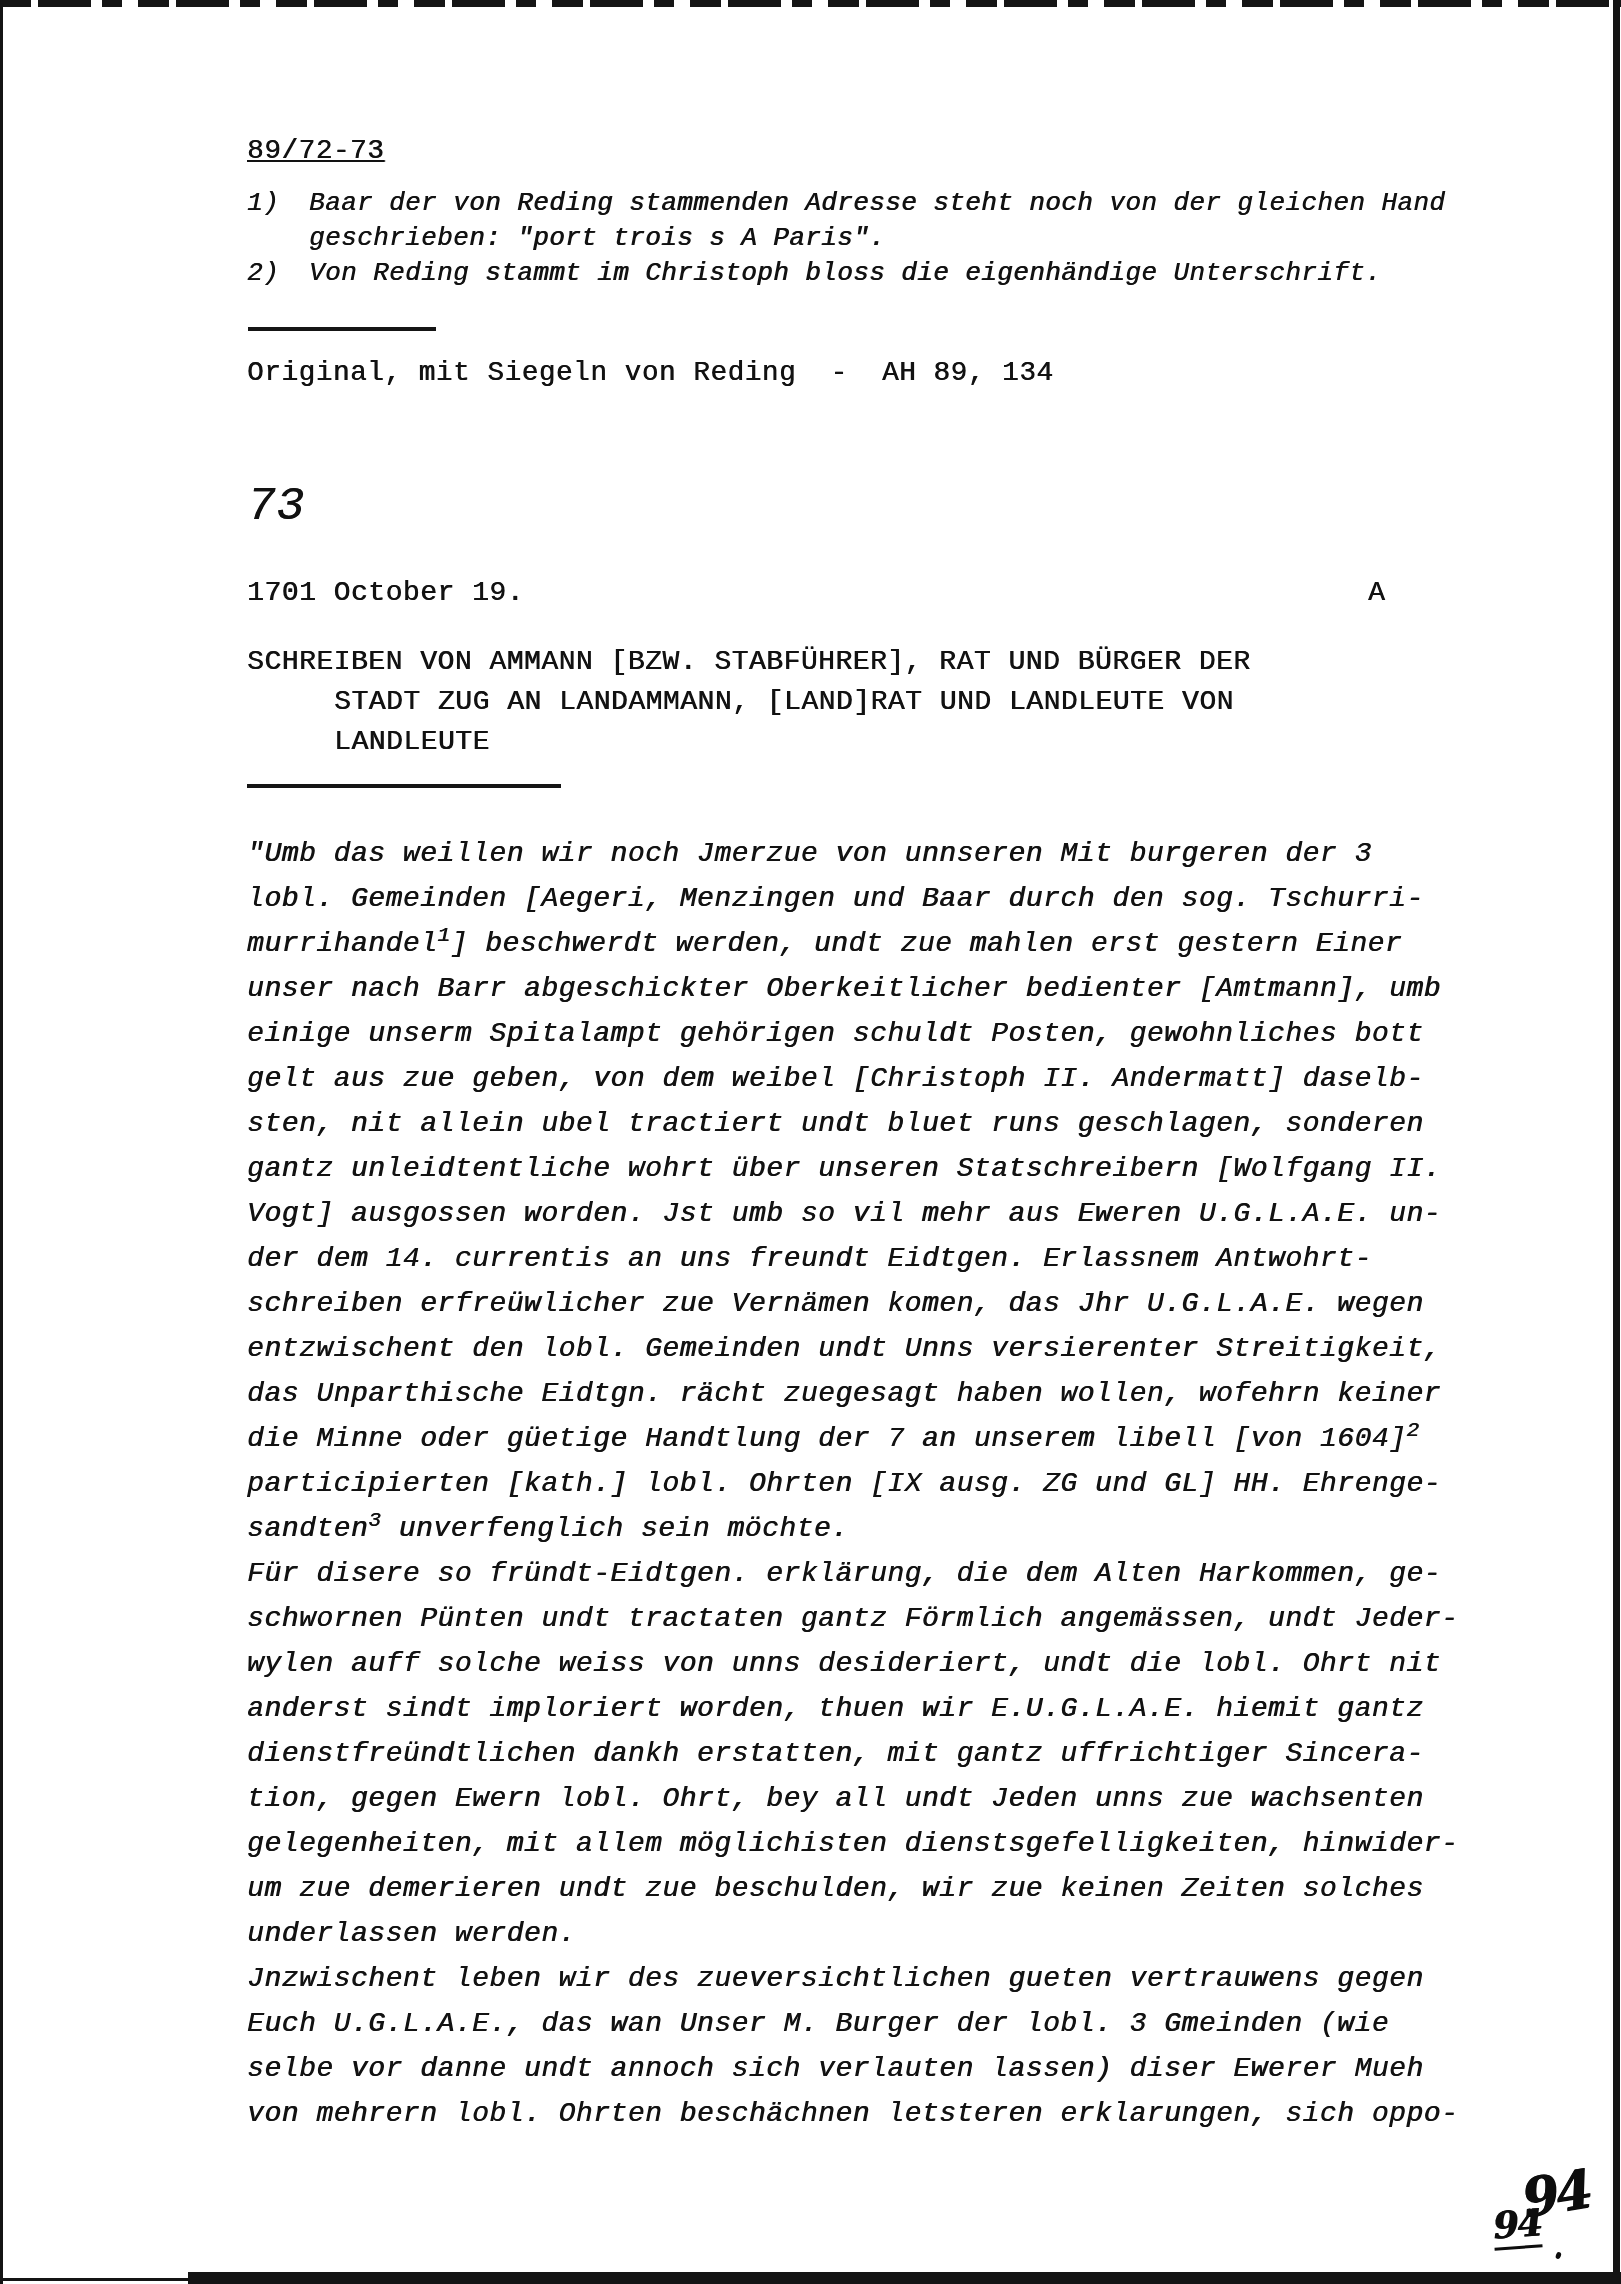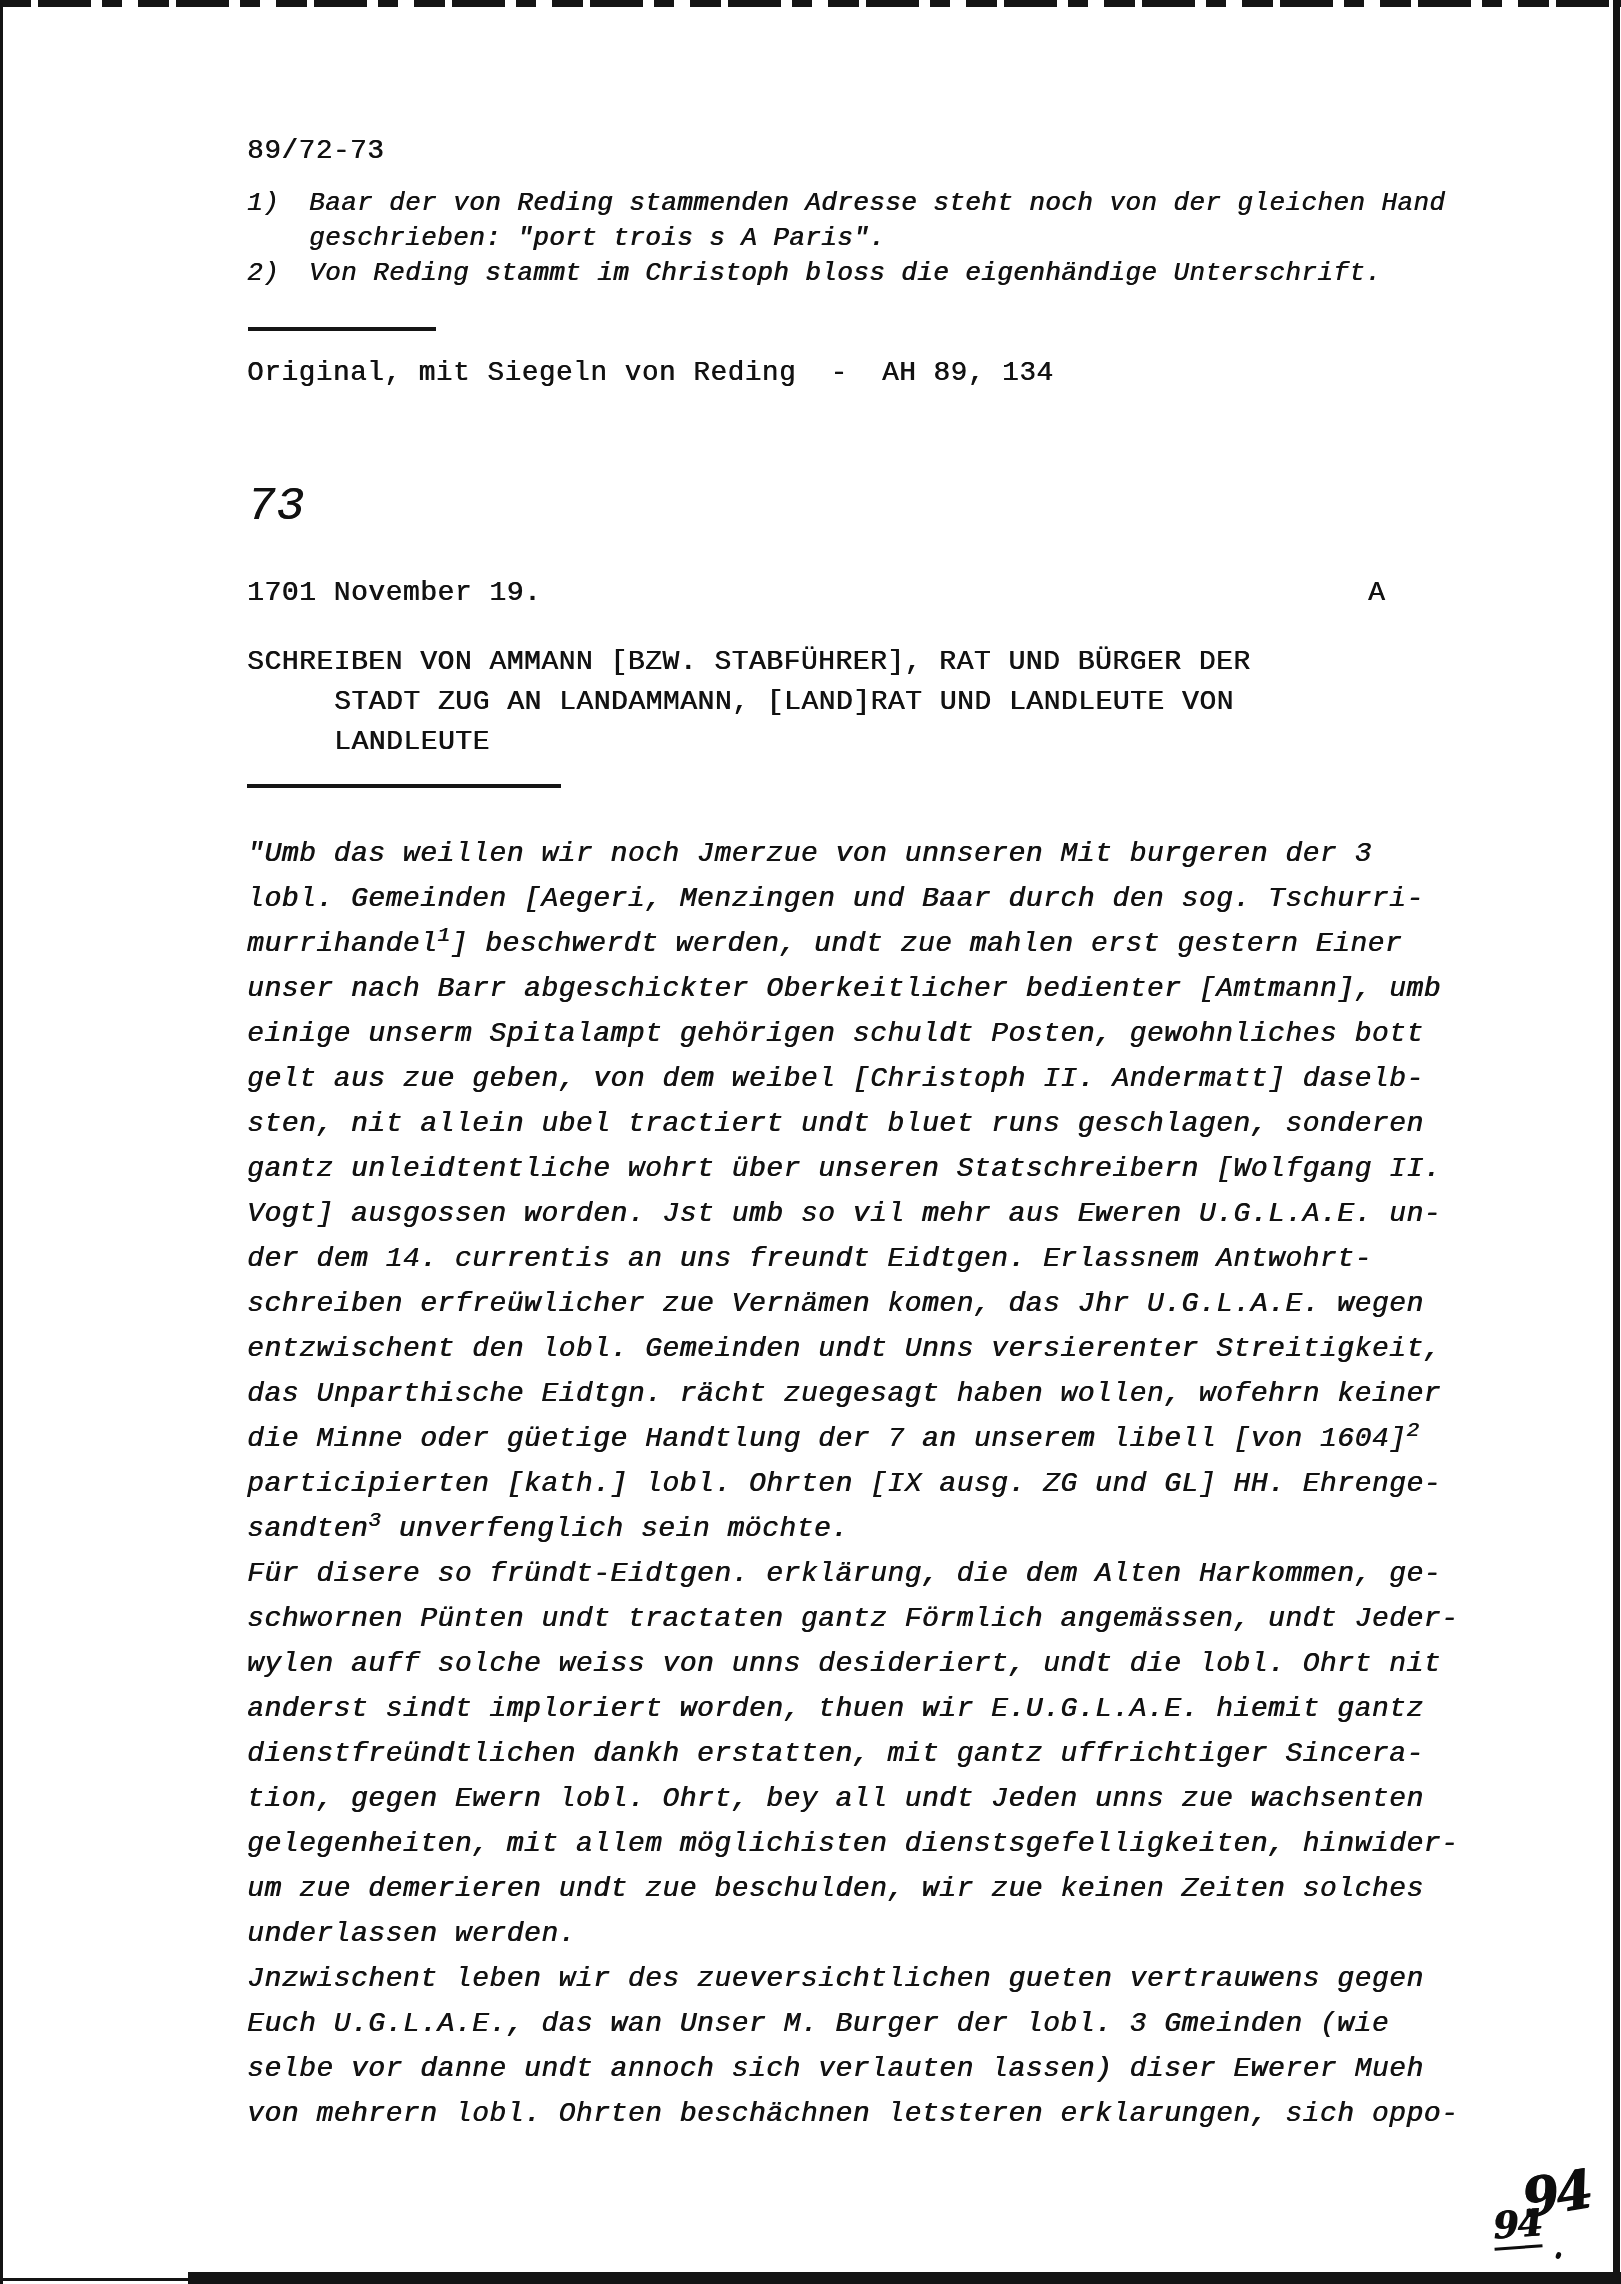--- a/index.html
+++ b/index.html
@@ -22,21 +22,21 @@
     background-image:repeating-linear-gradient(to right,
       #151515 0 31px, transparent 31px 38px,
       #151515 38px 91px, transparent 91px 102px,
       #151515 102px 122px, transparent 122px 138px);
   }
   .edge-left{ left:0; top:3.2px; width:3.2px; height:2281px; }
   .edge-right{ left:1613px; top:0; width:6.5px; height:2284px; }
   .edge-bottom{ left:188px; top:2272px; width:1433px; height:12px; }
   .edge-bottom-thin{ left:0; top:2278px; width:188px; height:3.2px; }
 
-  .archive-ref{ left:247px; top:135px; font-size:27.6px; letter-spacing:0.6px; }
+  .archive-ref{ left:247px; top:135px; font-size:27.6px; letter-spacing:0.6px;text-decoration:underline; }
 
   .footnotes{ left:247px; top:186px; font-size:26px; letter-spacing:0.4px; line-height:35px; }
   .fn-row{ display:flex; }
   .fn-num{ width:62px; flex:0 0 62px; }
   .fn-cont{ margin-left:62px; }
 
   .rule{ position:absolute; background:#151515; }
   .rule-1{ left:248px; top:327px; width:188px; height:4px; }
   .rule-2{ left:247px; top:784px; width:314px; height:4px; }
 
@@ -85,21 +85,21 @@
   <div class="abs tw archive-ref">89/72-73</div>
 
   <div class="abs tw it footnotes"><div class="fn-row"><span class="fn-num">1)</span><span>Baar der von Reding stammenden Adresse steht noch von der gleichen Hand</span></div><div class="fn-cont">geschrieben: "port trois s A Paris".</div><div class="fn-row"><span class="fn-num">2)</span><span>Von Reding stammt im Christoph bloss die eigenhändige Unterschrift.</span></div></div>
 
   <div class="rule rule-1"></div>
 
   <div class="abs tw source-line">Original, mit Siegeln von Reding  -  AH 89, 134</div>
 
   <div class="abs tw doc-number">73</div>
 
-  <div class="abs tw date-line">1701 November 19.</div>
+  <div class="abs tw date-line">1701 October 19.</div>
 
   <div class="abs tw copy-marker">A</div>
 
   <div class="abs tw title-block"><div class="t-line">SCHREIBEN VON AMMANN [BZW. STABFÜHRER], RAT UND BÜRGER DER</div><div class="t-line indent">STADT ZUG AN LANDAMMANN, [LAND]RAT UND LANDLEUTE VON</div><div class="t-line indent">LANDLEUTE</div></div>
 
   <div class="rule rule-2"></div>
 
   <div class="abs tw it body-block"><div class="line"><span>"Umb das weillen wir noch Jmerzue von unnseren Mit burgeren der 3</span></div><div class="line"><span>lobl. Gemeinden [Aegeri, Menzingen und Baar durch den sog. Tschurri-</span></div><div class="line"><span>murrihandel</span><span class="sup">1</span><span>] beschwerdt werden, undt zue mahlen erst gestern Einer</span></div><div class="line"><span>unser nach Barr abgeschickter Oberkeitlicher bedienter [Amtmann], umb</span></div><div class="line"><span>einige unserm Spitalampt gehörigen schuldt Posten, gewohnliches bott</span></div><div class="line"><span>gelt aus zue geben, von dem weibel [Christoph II. </span><span class="b">Andermatt</span><span>] daselb-</span></div><div class="line"><span>sten, nit allein ubel tractiert undt bluet runs geschlagen, sonderen</span></div><div class="line"><span>gantz unleidtentliche wohrt über unseren Statschreibern [Wolfgang II.</span></div><div class="line"><span class="b">Vogt</span><span>] ausgossen worden. Jst umb so vil mehr aus Eweren U.G.L.A.E. un-</span></div><div class="line"><span>der dem 14. currentis an uns freundt Eidtgen. Erlassnem Antwohrt-</span></div><div class="line"><span>schreiben erfreüwlicher zue Vernämen komen, das Jhr U.G.L.A.E. wegen</span></div><div class="line"><span>entzwischent den lobl. Gemeinden undt Unns versierenter Streitigkeit,</span></div><div class="line"><span>das Unparthische Eidtgn. rächt zuegesagt haben wollen, wofehrn keiner</span></div><div class="line"><span>die Minne oder güetige Handtlung der 7 an unserem libell [von 1604]</span><span class="sup">2</span></div><div class="line"><span>participierten [kath.] lobl. Ohrten [IX ausg. ZG und GL] HH. Ehrenge-</span></div><div class="line"><span>sandten</span><span class="sup">3</span><span> unverfenglich sein möchte.</span></div><div class="line"><span>Für disere so fründt-Eidtgen. erklärung, die dem Alten Harkommen, ge-</span></div><div class="line"><span>schwornen Pünten undt tractaten gantz Förmlich angemässen, undt Jeder-</span></div><div class="line"><span>wylen auff solche weiss von unns desideriert, undt die lobl. Ohrt nit</span></div><div class="line"><span>anderst sindt imploriert worden, thuen wir E.U.G.L.A.E. hiemit gantz</span></div><div class="line"><span>dienstfreündtlichen dankh erstatten, mit gantz uffrichtiger Sincera-</span></div><div class="line"><span>tion, gegen Ewern lobl. Ohrt, bey all undt Jeden unns zue wachsenten</span></div><div class="line"><span>gelegenheiten, mit allem möglichisten dienstsgefelligkeiten, hinwider-</span></div><div class="line"><span>um zue demerieren undt zue beschulden, wir zue keinen Zeiten solches</span></div><div class="line"><span>underlassen werden.</span></div><div class="line"><span>Jnzwischent leben wir des zueversichtlichen gueten vertrauwens gegen</span></div><div class="line"><span>Euch U.G.L.A.E., das wan Unser M. Burger der lobl. 3 Gmeinden (wie</span></div><div class="line"><span>selbe vor danne undt annoch sich verlauten lassen) diser Ewerer Mueh</span></div><div class="line"><span>von mehrern lobl. Ohrten beschächnen letsteren erklarungen, sich oppo-</span></div></div>
 
   <div class="abs hand-mark">

